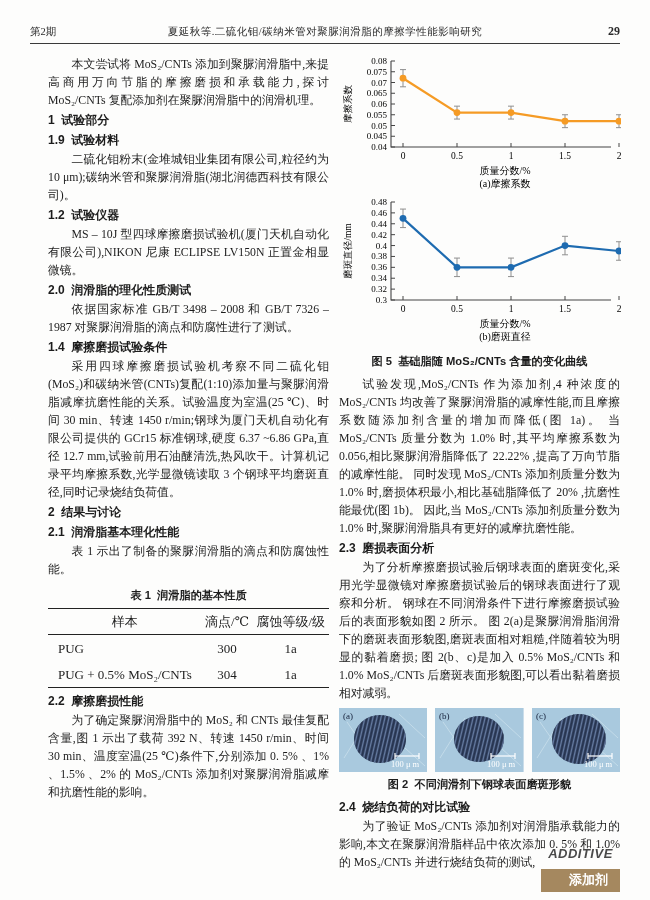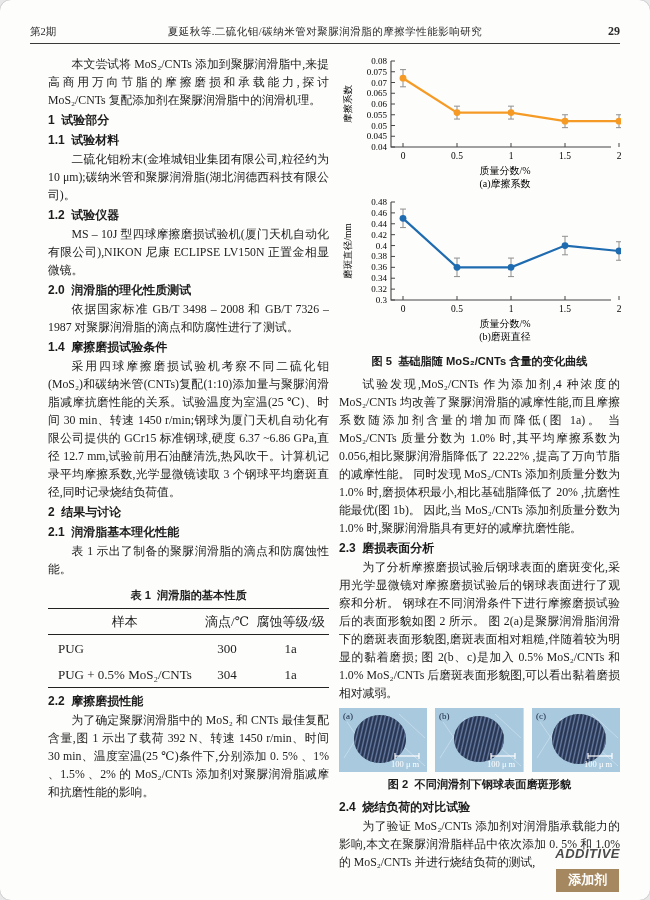--- a/index.html
+++ b/index.html
@@ -2,21 +2,20 @@
 <html><head>
 <meta charset="utf-8">
 <style>
   * { margin:0; padding:0; box-sizing:border-box; }
   html,body { background:#e8e8e8; }
   body { font-family:"Liberation Serif","DejaVu Serif",serif; }
   .page {
     position:relative; width:650px; height:900px; margin:0 auto;
     background:#fdfdfc; outline:1px solid #cfcfcf; overflow:hidden;
     color:#1c1c1c;
-    border-radius:11px;
   }
   
   .hdr {
     position:absolute; top:24px; left:30px; right:30px; height:16px;
     display:flex; align-items:baseline; font-size:10.5px; color:#2b2b2b;
   }
   .hdr .issue { width:90px; }
   .hdr .title { flex:1; text-align:center; letter-spacing:.5px; }
   .hdr .pageno { width:90px; text-align:right; font-weight:bold; font-size:12px; }
   .hdr-rule { position:absolute; top:43px; left:30px; right:30px; height:0; border-top:1.6px solid #3a3a3a; }
@@ -33,41 +32,41 @@
   table.basic td { padding:6.5px 2px; }
   table.basic td.c1 { text-align:left; padding-left:10px; }
   table.basic td.c2, table.basic td.c3 { text-align:center; }
   
   .chart-wrap { width:282px; }
   .fig-caption { text-align:center; font-weight:bold; font-size:11.2px; margin:3px 0 5px 0; white-space:pre-wrap; font-family:"Liberation Sans","DejaVu Sans",sans-serif; }
   .fig2-row { display:flex; gap:8px; margin-top:6px; }
   
   .footer { position:absolute; right:30px; bottom:8px; display:flex; align-items:center; gap:8px;flex-direction:column; }
   .footer .brand { font-family:"Liberation Sans","DejaVu Sans",sans-serif; font-style:italic; font-weight:bold; font-size:13px; color:#4a4a4a; letter-spacing:.5px; }
-  .footer .badge { background:#a5885f; color:#fff; font-weight:bold; font-size:13px; padding:2px 12px 3px 12px; font-family:"Liberation Sans","DejaVu Sans",sans-serif; }
+  .footer .badge { background:#a5885f; color:#fff; font-weight:bold; font-size:13px; padding:2px 12px 3px 28px; font-family:"Liberation Sans","DejaVu Sans",sans-serif; }
   svg text { font-family:"Liberation Serif","DejaVu Serif",serif; }
 </style>
 </head>
 <body>
 
 <div class="page">
 
   <div class="hdr">
     <span class="issue">第2期</span>
     <span class="title">夏延秋等.二硫化钼/碳纳米管对聚脲润滑脂的摩擦学性能影响研究</span>
     <span class="pageno">29</span>
   </div>
   <div class="hdr-rule"></div>
 
   <div class="cols">
 
     <div class="col">
       <p class="para">本文尝试将 MoS₂/CNTs 添加到聚脲润滑脂中,来提高商用万向节脂的摩擦磨损和承载能力,探讨 MoS₂/CNTs 复配添加剂在聚脲润滑脂中的润滑机理。</p>
       <div class="h1">1  试验部分</div>
-      <div class="h2">1.1  试验材料</div>
+      <div class="h2">1.9  试验材料</div>
       <p class="para">二硫化钼粉末(金堆城钼业集团有限公司,粒径约为 10 μm);碳纳米管和聚脲润滑脂(湖北润德西科技有限公司)。</p>
       <div class="h2">1.2  试验仪器</div>
       <p class="para">MS – 10J 型四球摩擦磨损试验机(厦门天机自动化有限公司),NIKON 尼康 ECLIPSE LV150N 正置金相显微镜。</p>
       <div class="h2">2.0  润滑脂的理化性质测试</div>
       <p class="para">依据国家标准 GB/T 3498 – 2008 和 GB/T 7326 – 1987 对聚脲润滑脂的滴点和防腐性进行了测试。</p>
       <div class="h2">1.4  摩擦磨损试验条件</div>
       <p class="para">采用四球摩擦磨损试验机考察不同二硫化钼(MoS₂)和碳纳米管(CNTs)复配(1:10)添加量与聚脲润滑脂减摩抗磨性能的关系。试验温度为室温(25 ℃)、时间 30 min、转速 1450 r/min;钢球为厦门天机自动化有限公司提供的 GCr15 标准钢球,硬度 6.37 ~6.86 GPa,直径 12.7 mm,试验前用石油醚清洗,热风吹干。计算机记录平均摩擦系数,光学显微镜读取 3 个钢球平均磨斑直径,同时记录烧结负荷值。</p>
       <div class="h1">2  结果与讨论</div>
       <div class="h2">2.1  润滑脂基本理化性能</div>
       <p class="para">表 1 示出了制备的聚脲润滑脂的滴点和防腐蚀性能。</p>

